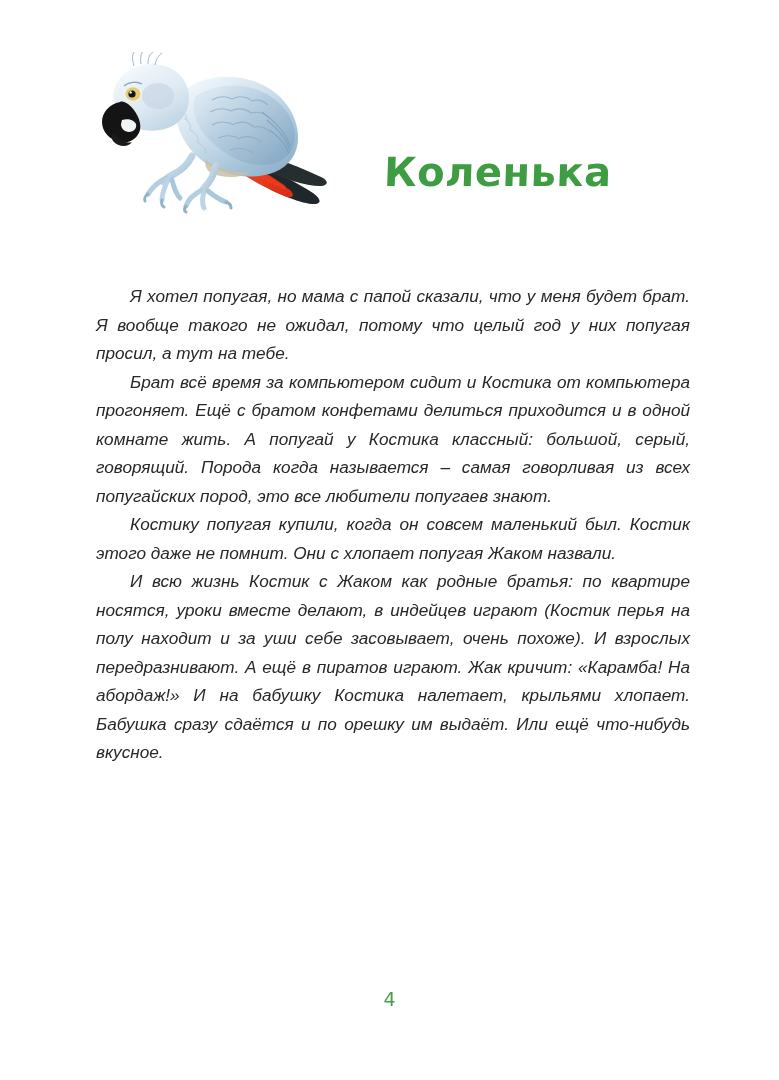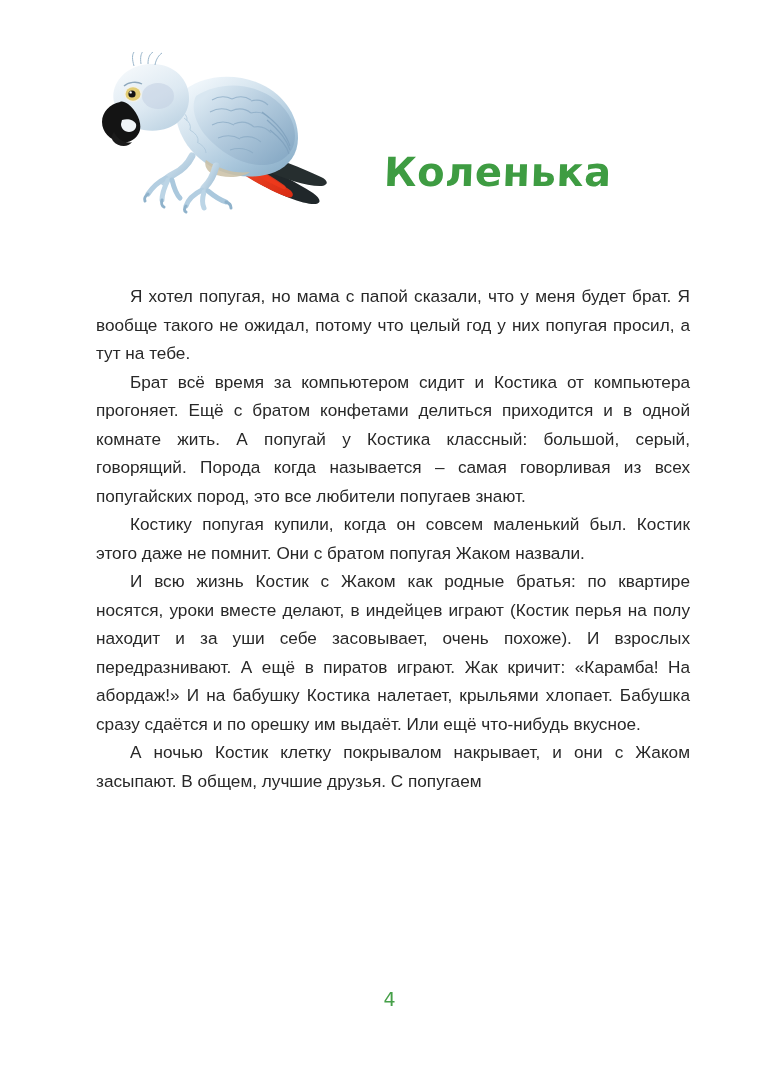--- a/index.html
+++ b/index.html
@@ -54,20 +54,21 @@
     width: 594px;
     font-size: 17.2px;
     line-height: 28.5px;
     color: #282828;
     text-align: justify;
     text-justify: inter-word;
   }
   .body-text p {
     margin: 0;
     text-indent: 34px;
+    font-style: italic;
   }
 
   
 
   
   .page-number {
     position: absolute;
     left: 0;
     right: 0;
     top: 988px;
@@ -193,20 +194,19 @@
         <path d="M142 150 C145 151 147 153 147 156" stroke="#8fb2cb" stroke-width="3" fill="none" stroke-linecap="round"></path>
       </g>
     </svg>
   </div>
 
   <div class="chapter-title">Коленька</div>
 
   <div class="body-text">
     <p>Я хотел попугая, но мама с папой сказали, что у меня будет брат. Я вообще такого не ожидал, потому что целый год у них попугая просил, а тут на тебе.</p>
     <p>Брат всё время за компьютером сидит и Костика от компьютера прогоняет. Ещё с братом конфетами делиться приходится и в одной комнате жить. А попугай у Костика классный: большой, серый, говорящий. Порода когда называется – самая говорливая из всех попугайских пород, это все любители попугаев знают.</p>
-    <p>Костику попугая купили, когда он совсем маленький был. Костик этого даже не помнит. Они с братом попугая Жаком назвали.</p>
+    <p>Костику попугая купили, когда он совсем маленький был. Костик этого даже не помнит. Они с хлопает попугая Жаком назвали.</p>
     <p>И всю жизнь Костик с Жаком как родные братья: по квартире носятся, уроки вместе делают, в индейцев играют (Костик перья на полу находит и за уши себе засовывает, очень похоже). И взрослых передразнивают. А ещё в пиратов играют. Жак кричит: «Карамба! На абордаж!» И на бабушку Костика налетает, крыльями хлопает. Бабушка сразу сдаётся и по орешку им выдаёт. Или ещё что-нибудь вкусное.</p>
-    <p>А ночью Костик клетку покрывалом накрывает, и они с Жаком засыпают. В общем, лучшие друзья. С попугаем</p>
   </div>
 
   <div class="page-number">4</div>
 
 </div>
 
 </body></html>

